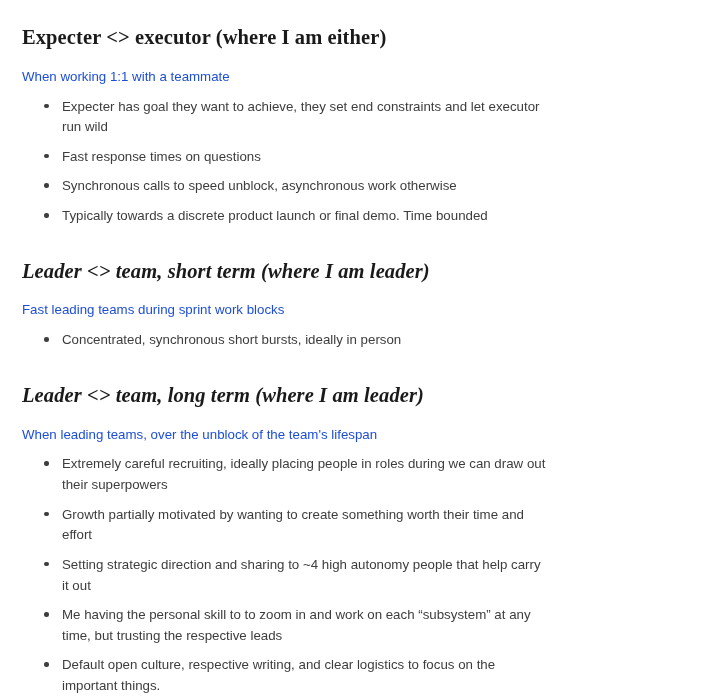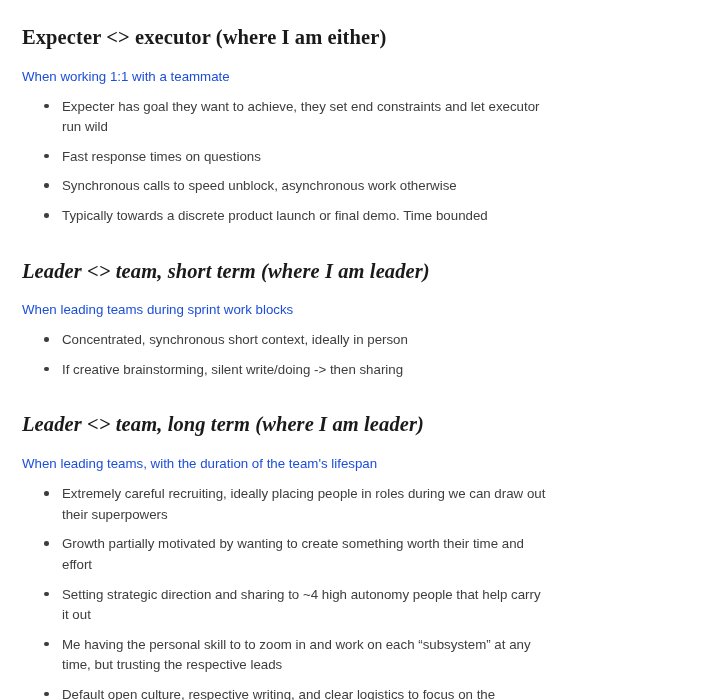--- a/index.html
+++ b/index.html
@@ -77,30 +77,29 @@
     <ul class="bullets">
       <li>Expecter has goal they want to achieve, they set end constraints and let executor run wild</li>
       <li>Fast response times on questions</li>
       <li>Synchronous calls to speed unblock, asynchronous work otherwise</li>
       <li>Typically towards a discrete product launch or final demo. Time bounded</li>
     </ul>
   </div>
 
   <div class="section">
     <h2 class="heading">Leader &lt;&gt; team, short term (where I am leader)</h2>
-    <p class="intro">When leading teams during sprint work blocks</p>
+    <p class="intro">Fast leading teams during sprint work blocks</p>
     <ul class="bullets">
-      <li>Concentrated, synchronous short context, ideally in person</li>
-      <li>If creative brainstorming, silent write/doing -&gt; then sharing</li>
+      <li>Concentrated, synchronous short bursts, ideally in person</li>
     </ul>
   </div>
 
   <div class="section">
     <h2 class="heading">Leader &lt;&gt; team, long term (where I am leader)</h2>
-    <p class="intro">When leading teams, with the duration of the team's lifespan</p>
+    <p class="intro">When leading teams, over the unblock of the team's lifespan</p>
     <ul class="bullets">
       <li>Extremely careful recruiting, ideally placing people in roles during we can draw out their superpowers</li>
       <li>Growth partially motivated by wanting to create something worth their time and effort</li>
       <li>Setting strategic direction and sharing to ~4 high autonomy people that help carry it out</li>
       <li>Me having the personal skill to to zoom in and work on each “subsystem” at any time, but trusting the respective leads</li>
       <li>Default open culture, respective writing, and clear logistics to focus on the important things.</li>
     </ul>
   </div>
 
 </div>

